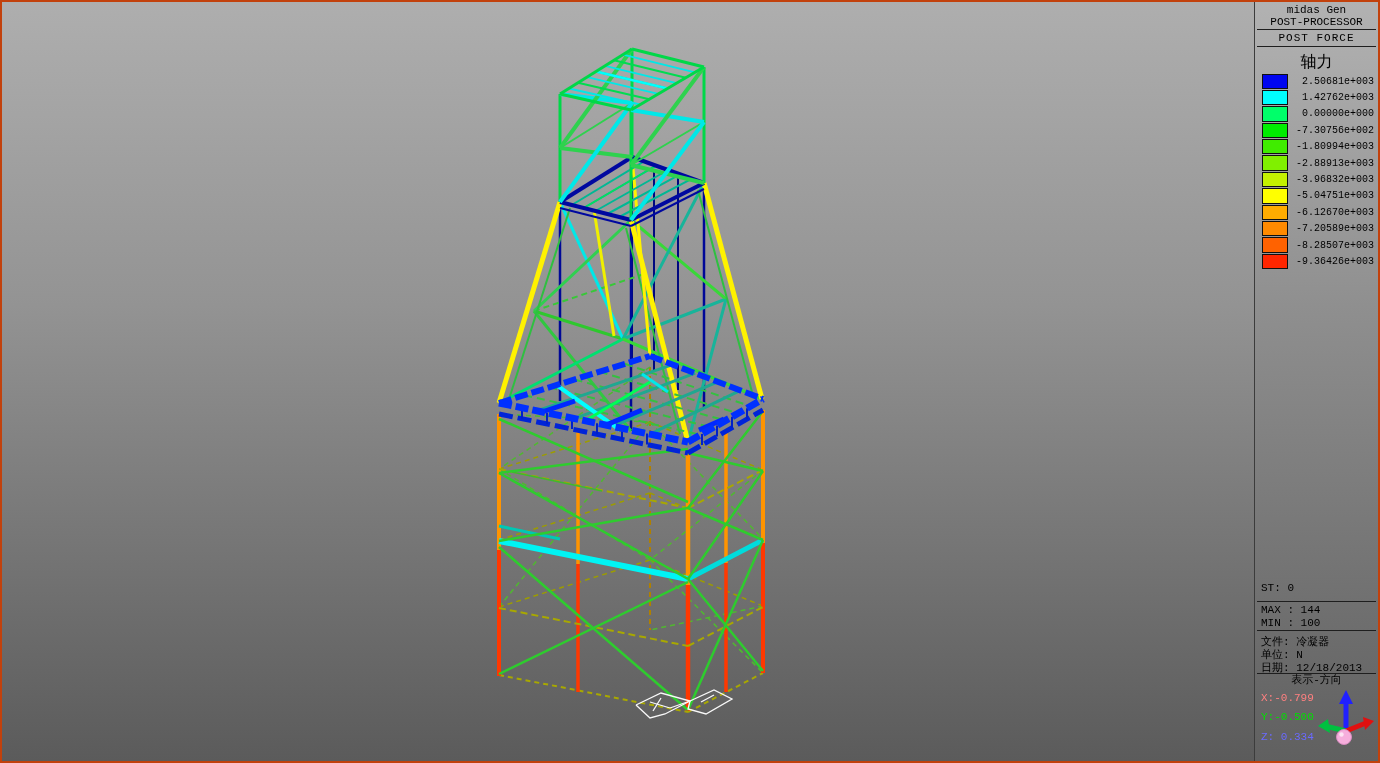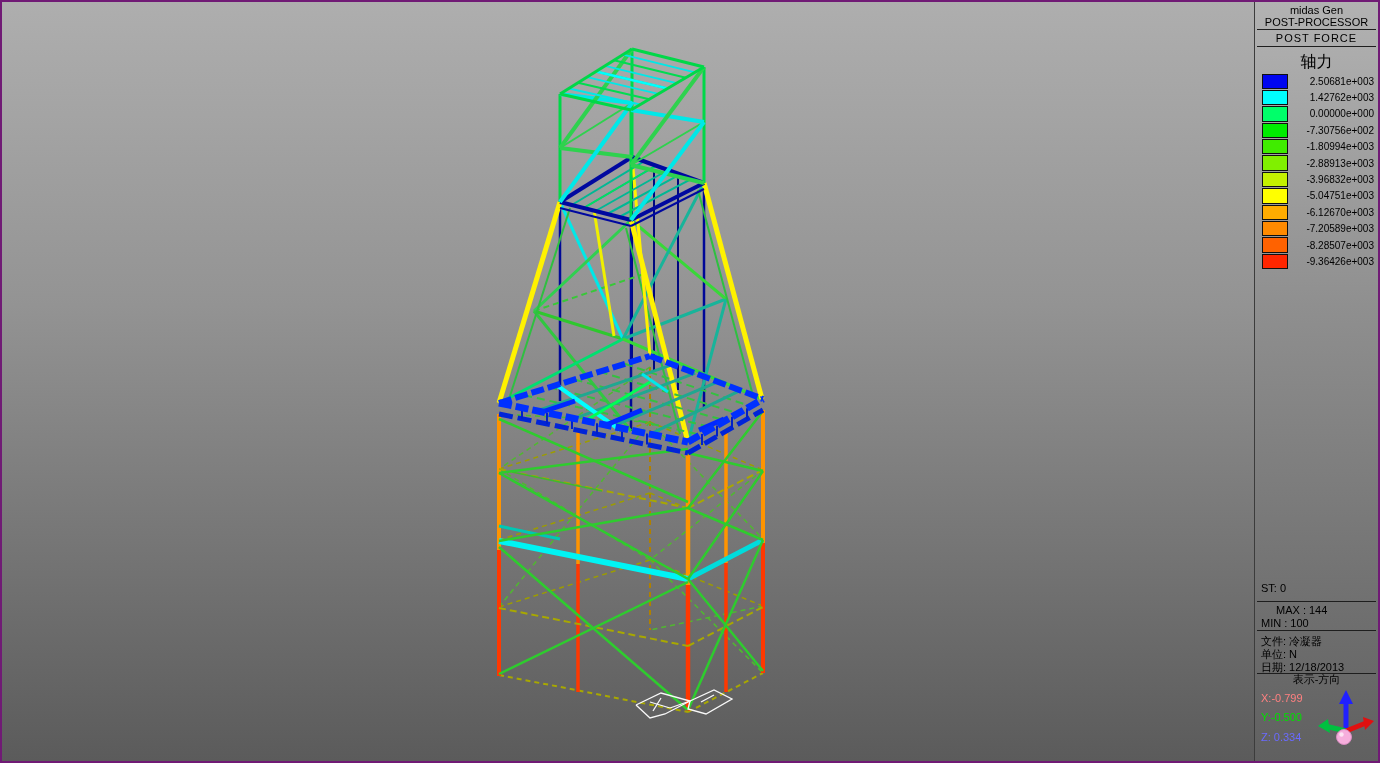--- a/index.html
+++ b/index.html
@@ -4,22 +4,23 @@
 <style>
   html,body{margin:0;padding:0;}
   body{
     width:1380px;height:763px;overflow:hidden;
     background:#BDBDBD;
     font-family:"Liberation Sans","DejaVu Sans",sans-serif;
     position:relative;
   }
   .window{
     position:absolute;left:0;top:0;width:1380px;height:763px;
-    border:2px solid #701a75;box-sizing:border-box;
+    border:2px solid #c2410c;box-sizing:border-box;
     background:#ef4444;
+    font-family:Liberation Mono, monospace;
   }
   .viewport{
     position:absolute;left:0;top:0;width:1252px;height:759px;
     background:linear-gradient(180deg,#AEAEAE 0%,#939393 40%,#5B5B5B 100%);
   }
   .viewport svg{display:block;}
   .panel{
     position:absolute;left:1252px;top:0;width:124px;height:759px;
     background:linear-gradient(180deg,#B2B2B2 0%,#8F8F8F 40%,#606060 100%);
     border-left:1px solid #3C3C3C;box-sizing:border-box;
@@ -300,21 +301,21 @@
           <span class="legend-label">-8.28507e+003</span>
         </div>
         <div class="legend-row">
           <span class="swatch" style="background: rgb(255, 38, 0);"></span>
           <span class="legend-label">-9.36426e+003</span>
         </div>
       </div>
 
     <div class="lft" style="top:580px;">ST: 0</div>
     <div class="sep" style="top:599px;"></div>
-    <div class="lft" style="top:602px;margin-left:15px;">MAX : 144</div>
+    <div class="lft" style="top:602px;">MAX : 144</div>
     <div class="lft" style="top:615px;">MIN : 100</div>
     <div class="sep" style="top:628px;"></div>
     <div class="lft" style="top:632px;">文件: 冷凝器</div>
     <div class="lft" style="top:645px;">单位: N</div>
     <div class="lft" style="top:658px;">日期: 12/18/2013</div>
     <div class="sep" style="top:671px;"></div>
     <div class="ctr" style="top:670px;">表示-方向</div>
 
     <div class="lft axis-x" style="top:690px;">X:-0.799</div>
     <div class="lft axis-y" style="top:709px;">Y:-0.500</div>

